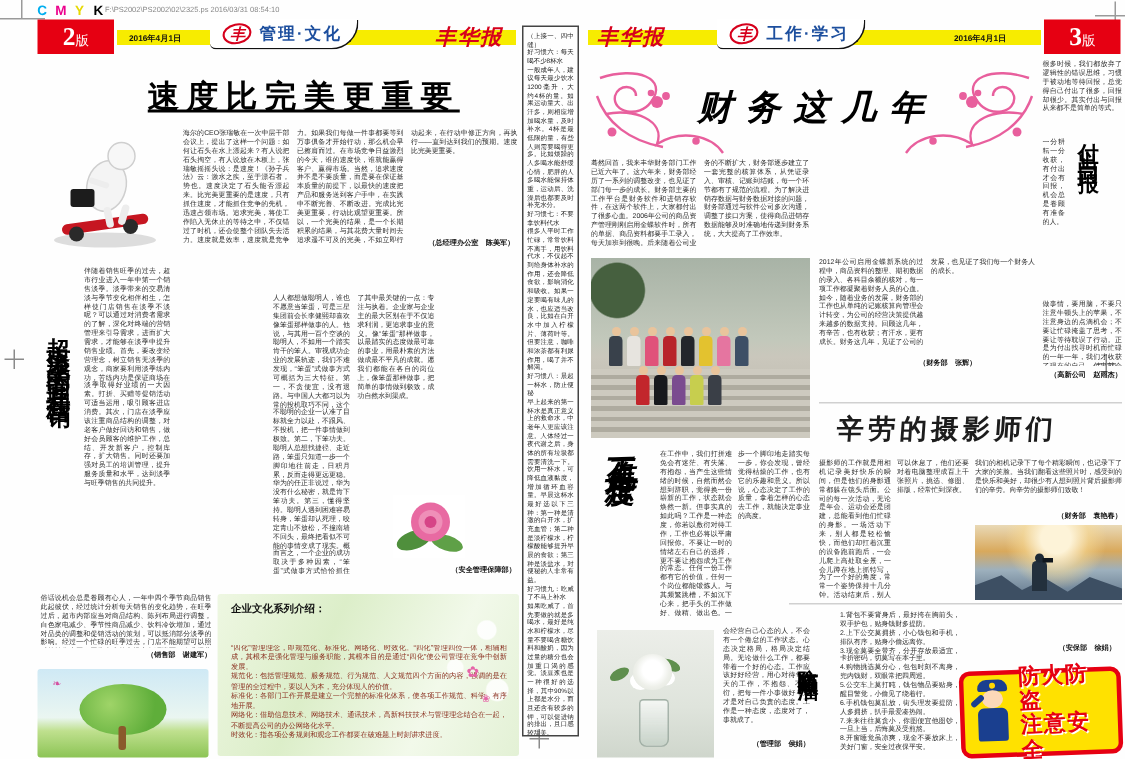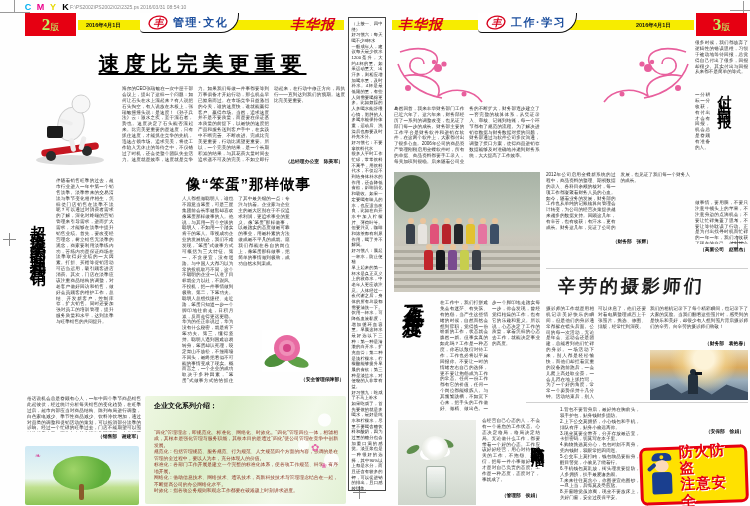--- a/index.html
+++ b/index.html
@@ -10,21 +10,21 @@
   .mark{background:#9a9a9a;}
   .plus{position:absolute;width:13px;height:13px;}
   .plus::before,.plus::after{content:"";position:absolute;background:#8a8a8a;}
   .plus::before{left:6px;top:0;width:1px;height:13px;}
   .plus::after{left:0;top:6px;width:13px;height:1px;}
   
   .cmyk{font-weight:bold;font-size:9px;letter-spacing:1px;}
   .cmyk span{display:inline-block;width:9px;text-align:center;}
   .fileinfo{font-size:5px;color:#888;}
   
-  .pagebox{background:#e60012;color:#bef264;text-align:center;line-height:23px;
+  .pagebox{background:#e60012;color:#ffffff;text-align:center;line-height:23px;
            font-family:"Liberation Serif",serif;}
   .pagebox .num{font-size:17px;font-weight:bold;}
   .pagebox .suf{font-size:9px;}
   .ybar{background:#f7ec00;height:10px;}
   .dateline{font-size:5.5px;font-weight:bold;color:#111;}
   .tab{background:#fff;border:1.6px solid #111;border-top:none;border-left:none;
        border-radius:0 0 18px 4px;display:flex;align-items:center;gap:5px;
        padding:1px 10px 2px 8px;height:20px;box-sizing:border-box;}
   .tab .sec{color:#1d4f9e;font-weight:bold;font-size:11px;letter-spacing:1.5px;}
   .masthead{color:#d6001c;font-weight:bold;font-style:italic;font-size:14px;
@@ -155,21 +155,20 @@
     </svg>
   </div>
   <div class="abs body-text" style="left:122px;top:86px;width:223px;height:80px;column-count:3;column-gap:5px;">海尔的CEO张瑞敏在一次中层干部会议上，提出了这样一个问题：如何让石头在水上漂起来？有人说把石头掏空，有人说放在木板上，张瑞敏摇摇头说：是速度！《孙子兵法》云：激水之疾，至于漂石者，势也。速度决定了石头能否漂起来。比完美更重要的是速度，只有抓住速度，才能抓住竞争的先机，迅速占领市场。追求完美，将使工作陷入无休止的等待之中，不仅错过了时机，还会使整个团队失去活力。速度就是效率，速度就是竞争力。如果我们每做一件事都要等到万事俱备才开始行动，那么机会早已擦肩而过。在市场竞争日益激烈的今天，谁的速度快，谁就能赢得客户、赢得市场。当然，追求速度并不是不要质量，而是要在保证基本质量的前提下，以最快的速度把产品和服务送到客户手中，在实践中不断完善、不断改进。完成比完美更重要，行动比观望更重要。所以，一个完美的结果，是一个长期积累的结果，与其花费大量时间去追求遥不可及的完美，不如立即行动起来，在行动中修正方向，再执行——直到达到我们的预期。速度比完美更重要。</div>
   <div class="abs byline" style="left:245px;top:158px;width:98px;">（总经理办公室　陈美军）</div>
 
   <div class="abs vtitle" style="left:27px;top:212px;height:232px;font-size:16px;letter-spacing:5px;">超市淡季的管理和营销</div>
   <div class="abs body-text" style="left:56px;top:178px;width:120px;height:214px;column-count:2;column-gap:5px;">伴随着销售旺季的过去，超市行业进入一年中第一个销售淡季。淡季带来的交易清淡与季节变化相伴相生，怎样使门店销售在淡季不淡呢？可以通过对消费者需求的了解，深化对终端的营销管理来引导需求，进而扩大需求，才能够在淡季中提升销售业绩。首先，要改变经营理念，树立销售无淡季的观念，商家要利用淡季练内功，苦练内功是保证商场在淡季取得好业绩的一大因素。打折、买赠等促销活动可适当运用，吸引顾客进店消费。其次，门店在淡季应该注重商品结构的调整，对老客户做好回访和销售，做好会员顾客的维护工作，总结、开发新客户，控制库存，扩大销售。同时还要加强对员工的培训管理，提升服务质量和水平，达到淡季与旺季销售的共同提升。</div>
   <div class="abs body-text" style="left:27px;top:396px;width:114px;height:36px;">俗话说机会总是眷顾有心人，一年中四个季节商品销售此起彼伏，经过统计分析每天销售的变化趋势，在旺季过后，超市内部应当对商品结构、陈列布局进行调整，白色家电减少、季节性商品减少、饮料冷饮增加，通过对品类的调整和促销活动的策划，可以抵消部分淡季的影响。经过一个忙碌的旺季过去，门店不能期望可以照时的销售水平，因为在大的市场竞争环境下，企业经营也是逆水行舟，不进则退。</div>
   <div class="abs byline" style="left:55px;top:433px;width:86px;">（销售部　谢建军）</div>
 
-  <div class="abs" style="left:186px;top:175px;width:160px;text-align:left;font-weight:900;font-size:14.5px;letter-spacing:1px;color:#000;">像“笨蛋”那样做事</div>
   <div class="abs body-text" style="left:182px;top:196px;width:164px;height:190px;column-count:3;column-gap:5px;">人人都想做聪明人，谁也不愿意当笨蛋，可是三星集团前会长李健熙却喜欢像笨蛋那样做事的人。他说，与其用一百个空谈的聪明人，不如用一个踏实肯干的笨人。审视成功企业的发展轨迹，我们不难发现，“笨蛋”式做事方式可概括为三大特征。第一，不贪便宜，没有退路。与中国人大都习以为常的投机取巧不同，这个不聪明的企业一认准了目标就全力以赴，不跟风、不投机，把一件事情做到极致。第二，下笨功夫。聪明人总想找捷径、走近路，笨蛋只知道一步一个脚印地往前走，日积月累，反而走得更远更稳。华为的任正非说过，华为没有什么秘密，就是肯下笨功夫。第三，懂得坚持。聪明人遇到困难容易转身，笨蛋却认死理，咬定青山不放松，不撞南墙不回头，最终把看似不可能的事情变成了现实。概而言之，一个企业的成功取决于多种因素，“笨蛋”式做事方式恰恰抓住了其中最关键的一点：专注与执着。企业家与企业主的最大区别在于不仅追求利润，更追求事业的意义。像“笨蛋”那样做事，以最踏实的态度做最可靠的事业，用最朴素的方法做成最不平凡的成就。愿我们都能在各自的岗位上，像笨蛋那样做事，把简单的事情做到极致，成功自然水到渠成。</div>
   <div class="abs photo" style="left:262px;top:330px;width:48px;height:42px;background:#fff;">
     <svg width="48" height="42" viewBox="0 0 48 42">
       <ellipse cx="14" cy="30" rx="12" ry="6" fill="#4f8f3c" transform="rotate(-20 14 30)"></ellipse>
       <ellipse cx="36" cy="32" rx="11" ry="5" fill="#5fa047" transform="rotate(18 36 32)"></ellipse>
       <circle cx="25" cy="18" r="13" fill="#e86aa2"></circle>
       <circle cx="25" cy="18" r="8" fill="#ef8fb8"></circle>
       <circle cx="25" cy="18" r="4" fill="#d64487"></circle>
     </svg>
   </div>
@@ -240,20 +239,21 @@
       <path d="M4,22 C10,40 26,52 48,56"></path>
     </g>
     <g fill="#e85f9d">
       <circle cx="44" cy="26" r="4"></circle>
         <circle cx="50" cy="22" r="2.6"></circle>
         <circle cx="40" cy="20" r="2.2"></circle>
       <circle cx="14" cy="46" r="3"></circle>
         <circle cx="70" cy="52" r="2.5"></circle>
     </g>
   </svg>
+  <div class="abs" style="left:452px;top:56px;width:186px;text-align:center;font-family:'Liberation Serif',serif;font-style:italic;font-weight:900;font-size:23px;letter-spacing:9px;color:#000;">财务这几年</div>
   <div class="abs body-text" style="left:394px;top:106px;width:296px;height:62px;column-count:4;column-gap:5px;">蓦然回首，我来丰华财务部门工作已近六年了。这六年来，财务部经历了一系列的调整改变，也见证了部门每一步的成长。财务部主要的工作平台是财务软件和进销存软件，在这两个软件上，大家都付出了很多心血。2006年公司的商品资产管理刚刚启用金蝶软件时，所有的单据、商品资料都要手工录入，每天加班到很晚。后来随着公司业务的不断扩大，财务部逐步建立了一套完整的核算体系，从凭证录入、审核、记账到结账，每一个环节都有了规范的流程。为了解决进销存数据与财务数据对接的问题，财务部通过与软件公司多次沟通，调整了接口方案，使得商品进销存数据能够及时准确地传递到财务系统，大大提高了工作效率。</div>
 
   <div class="abs photo groupphoto" style="left:394px;top:172px;width:146px;height:120px;">
     <div class="steps"></div>
     <div class="row rowA" style="left:12px;top:52px;">
       <span class="p"></span>
         <span class="p"></span>
         <span class="p"></span>
         <span class="p"></span>
       <span class="p"></span>

